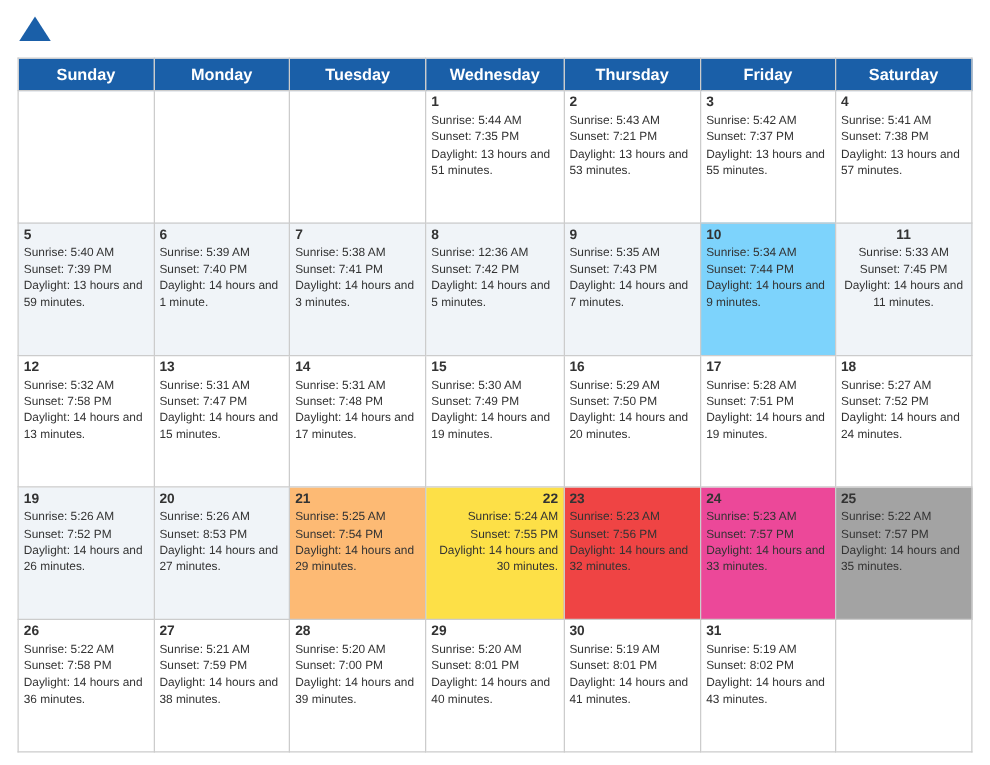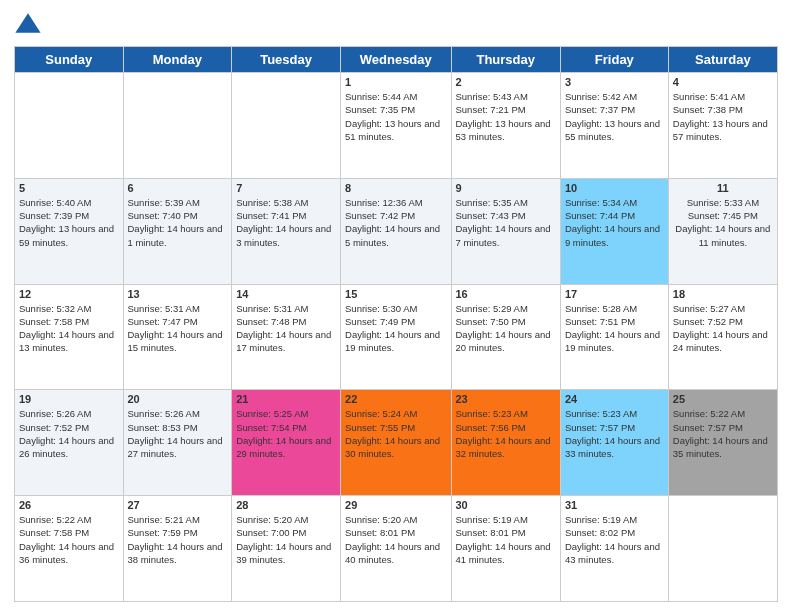--- a/index.html
+++ b/index.html
@@ -205,33 +205,33 @@
         </tr>
         <tr>
           <td style="background: rgb(240, 244, 248); margin-top: 32px;">
             <div class="day-number">19</div>
             <div class="day-info"><span>Sunrise: 5:26 AM</span><br><span>Sunset: 7:52 PM</span><br><span>Daylight: 14 hours and 26 minutes.</span></div>
           </td>
           <td style="background: rgb(240, 244, 248);">
             <div class="day-number">20</div>
             <div class="day-info"><span>Sunrise: 5:26 AM</span><br><span>Sunset: 8:53 PM</span><br><span>Daylight: 14 hours and 27 minutes.</span></div>
           </td>
-          <td style="background: #ec4899;">
+          <td style="background: #fdba74;">
             <div class="day-number">21</div>
             <div class="day-info"><span>Sunrise: 5:25 AM</span><br><span>Sunset: 7:54 PM</span><br><span>Daylight: 14 hours and 29 minutes.</span></div>
           </td>
-          <td style="background: #f97316;">
+          <td style="background: #fde047; text-align: right;">
             <div class="day-number">22</div>
             <div class="day-info"><span>Sunrise: 5:24 AM</span><br><span>Sunset: 7:55 PM</span><br><span>Daylight: 14 hours and 30 minutes.</span></div>
           </td>
-          <td style="background: #f97316;">
+          <td style="background: #ef4444;">
             <div class="day-number">23</div>
             <div class="day-info"><span>Sunrise: 5:23 AM</span><br><span>Sunset: 7:56 PM</span><br><span>Daylight: 14 hours and 32 minutes.</span></div>
           </td>
-          <td style="background: #7dd3fc;">
+          <td style="background: #ec4899;">
             <div class="day-number">24</div>
             <div class="day-info"><span>Sunrise: 5:23 AM</span><br><span>Sunset: 7:57 PM</span><br><span>Daylight: 14 hours and 33 minutes.</span></div>
           </td>
           <td style="background: #a3a3a3;">
             <div class="day-number">25</div>
             <div class="day-info"><span>Sunrise: 5:22 AM</span><br><span>Sunset: 7:57 PM</span><br><span>Daylight: 14 hours and 35 minutes.</span></div>
           </td>
         </tr>
         <tr>
           <td>

